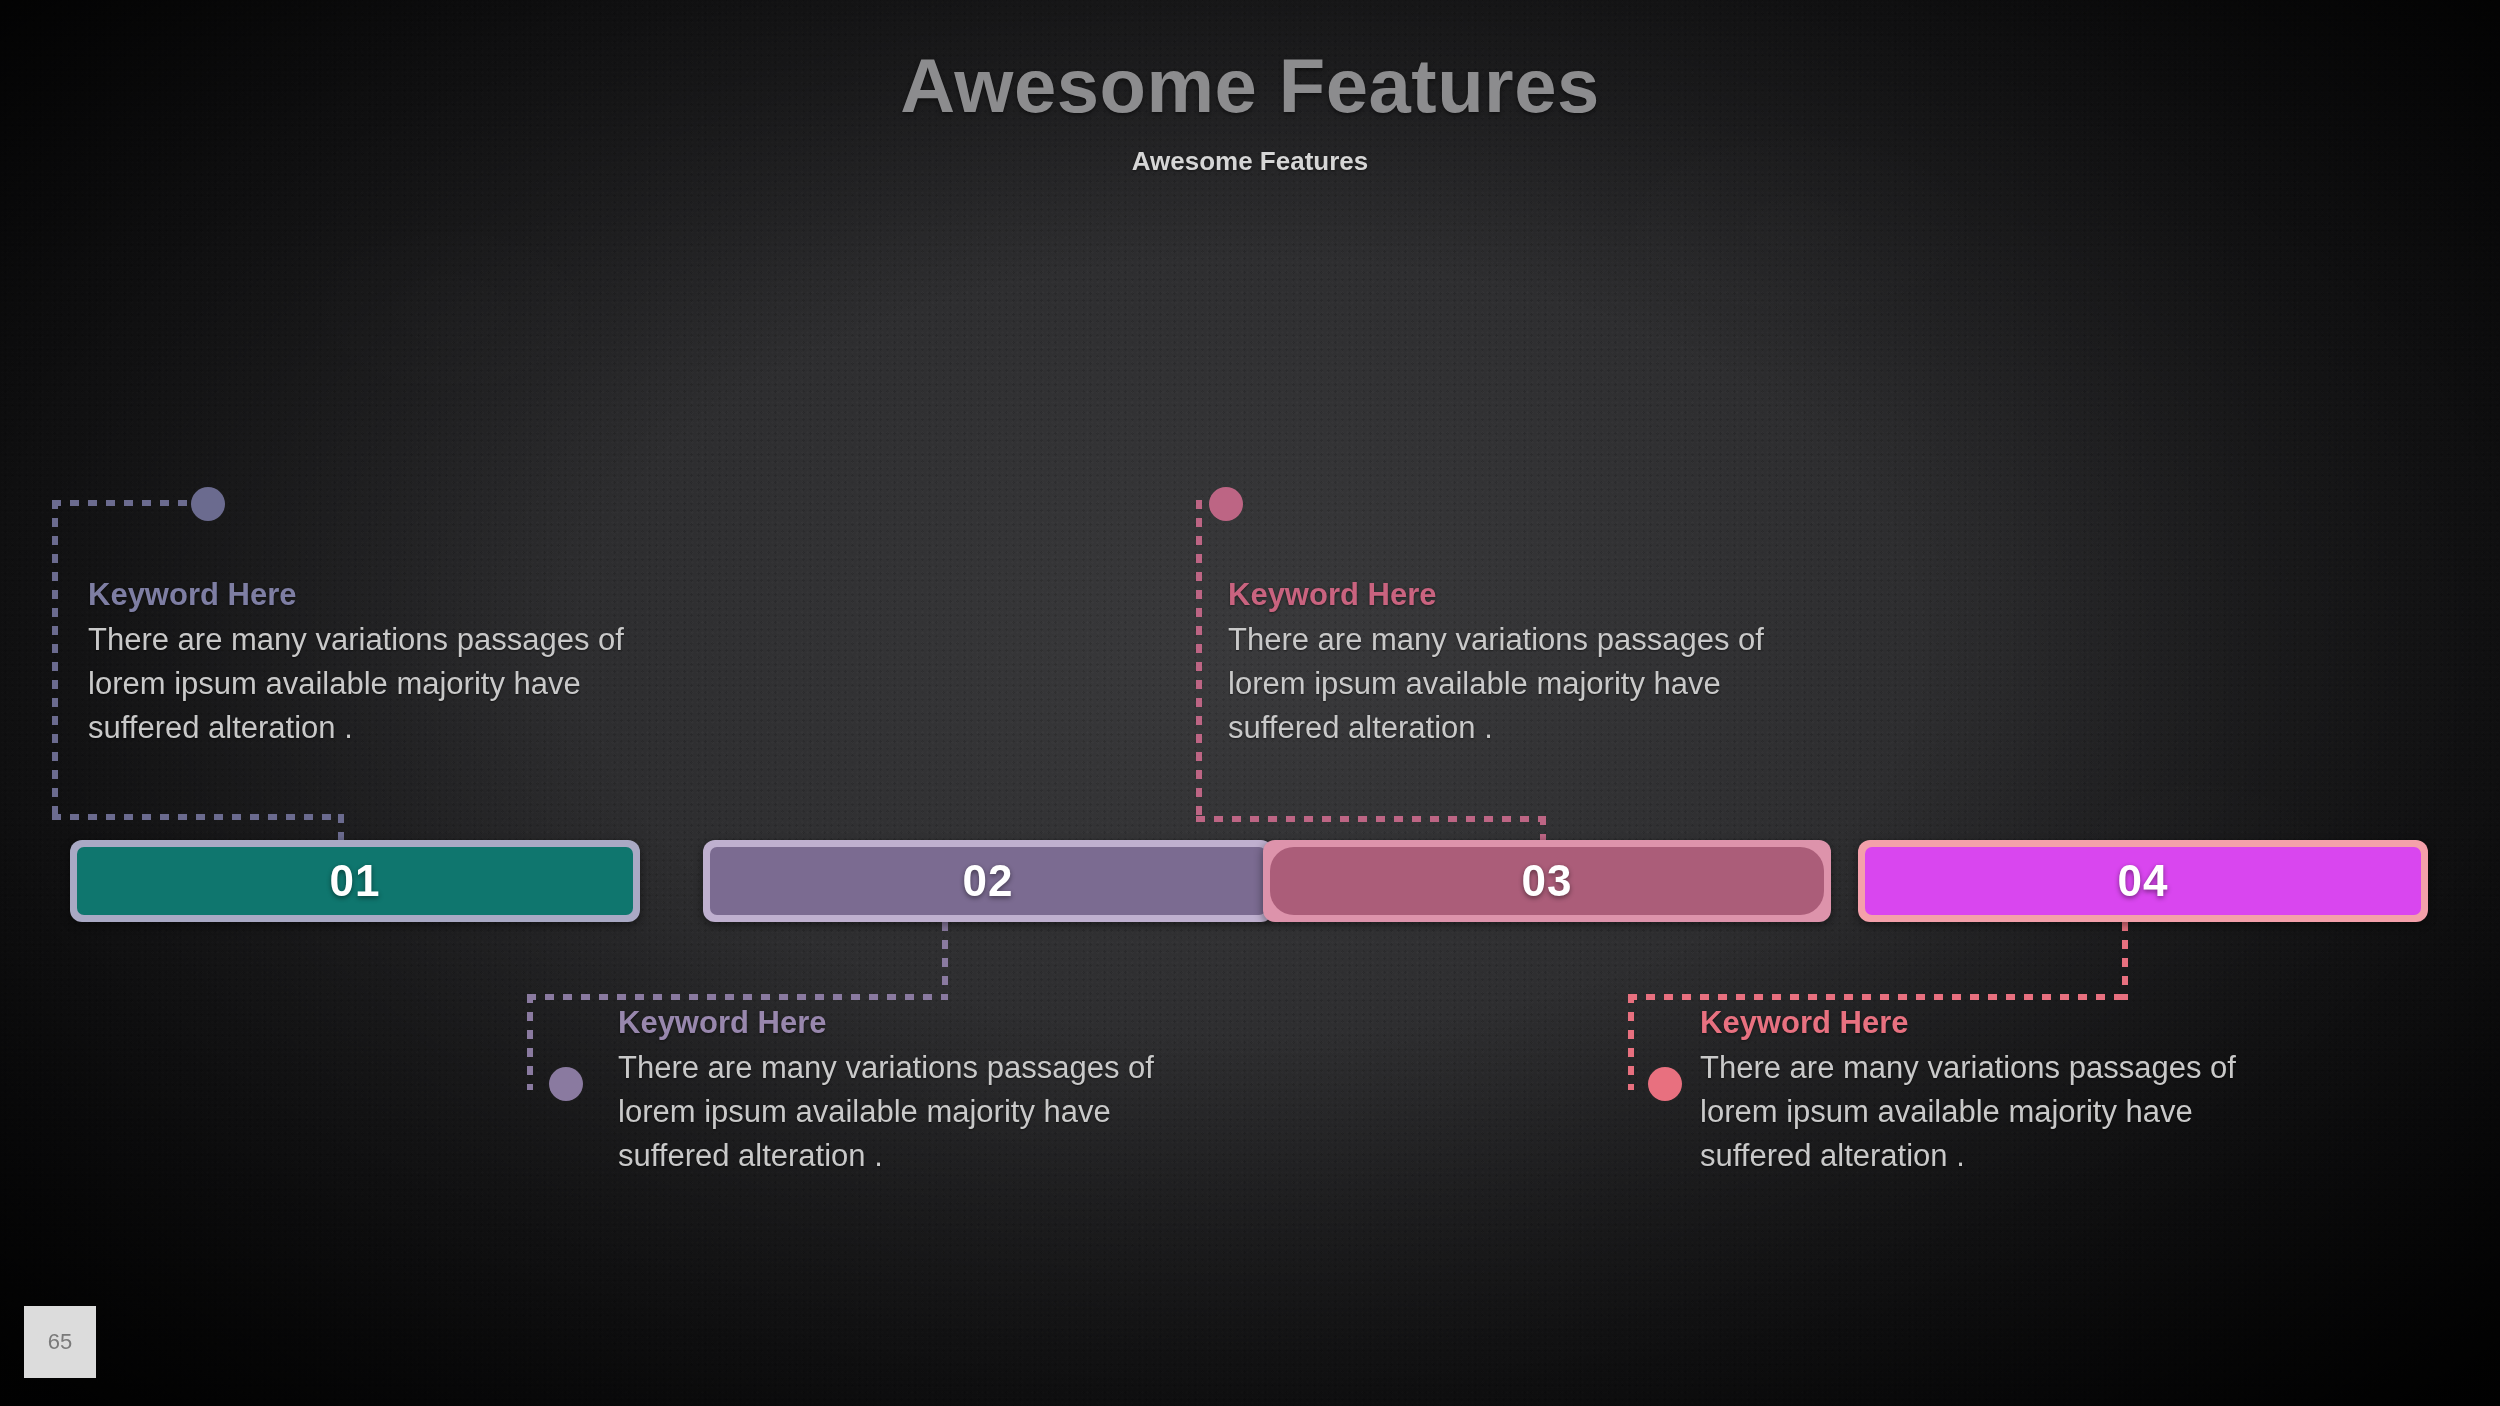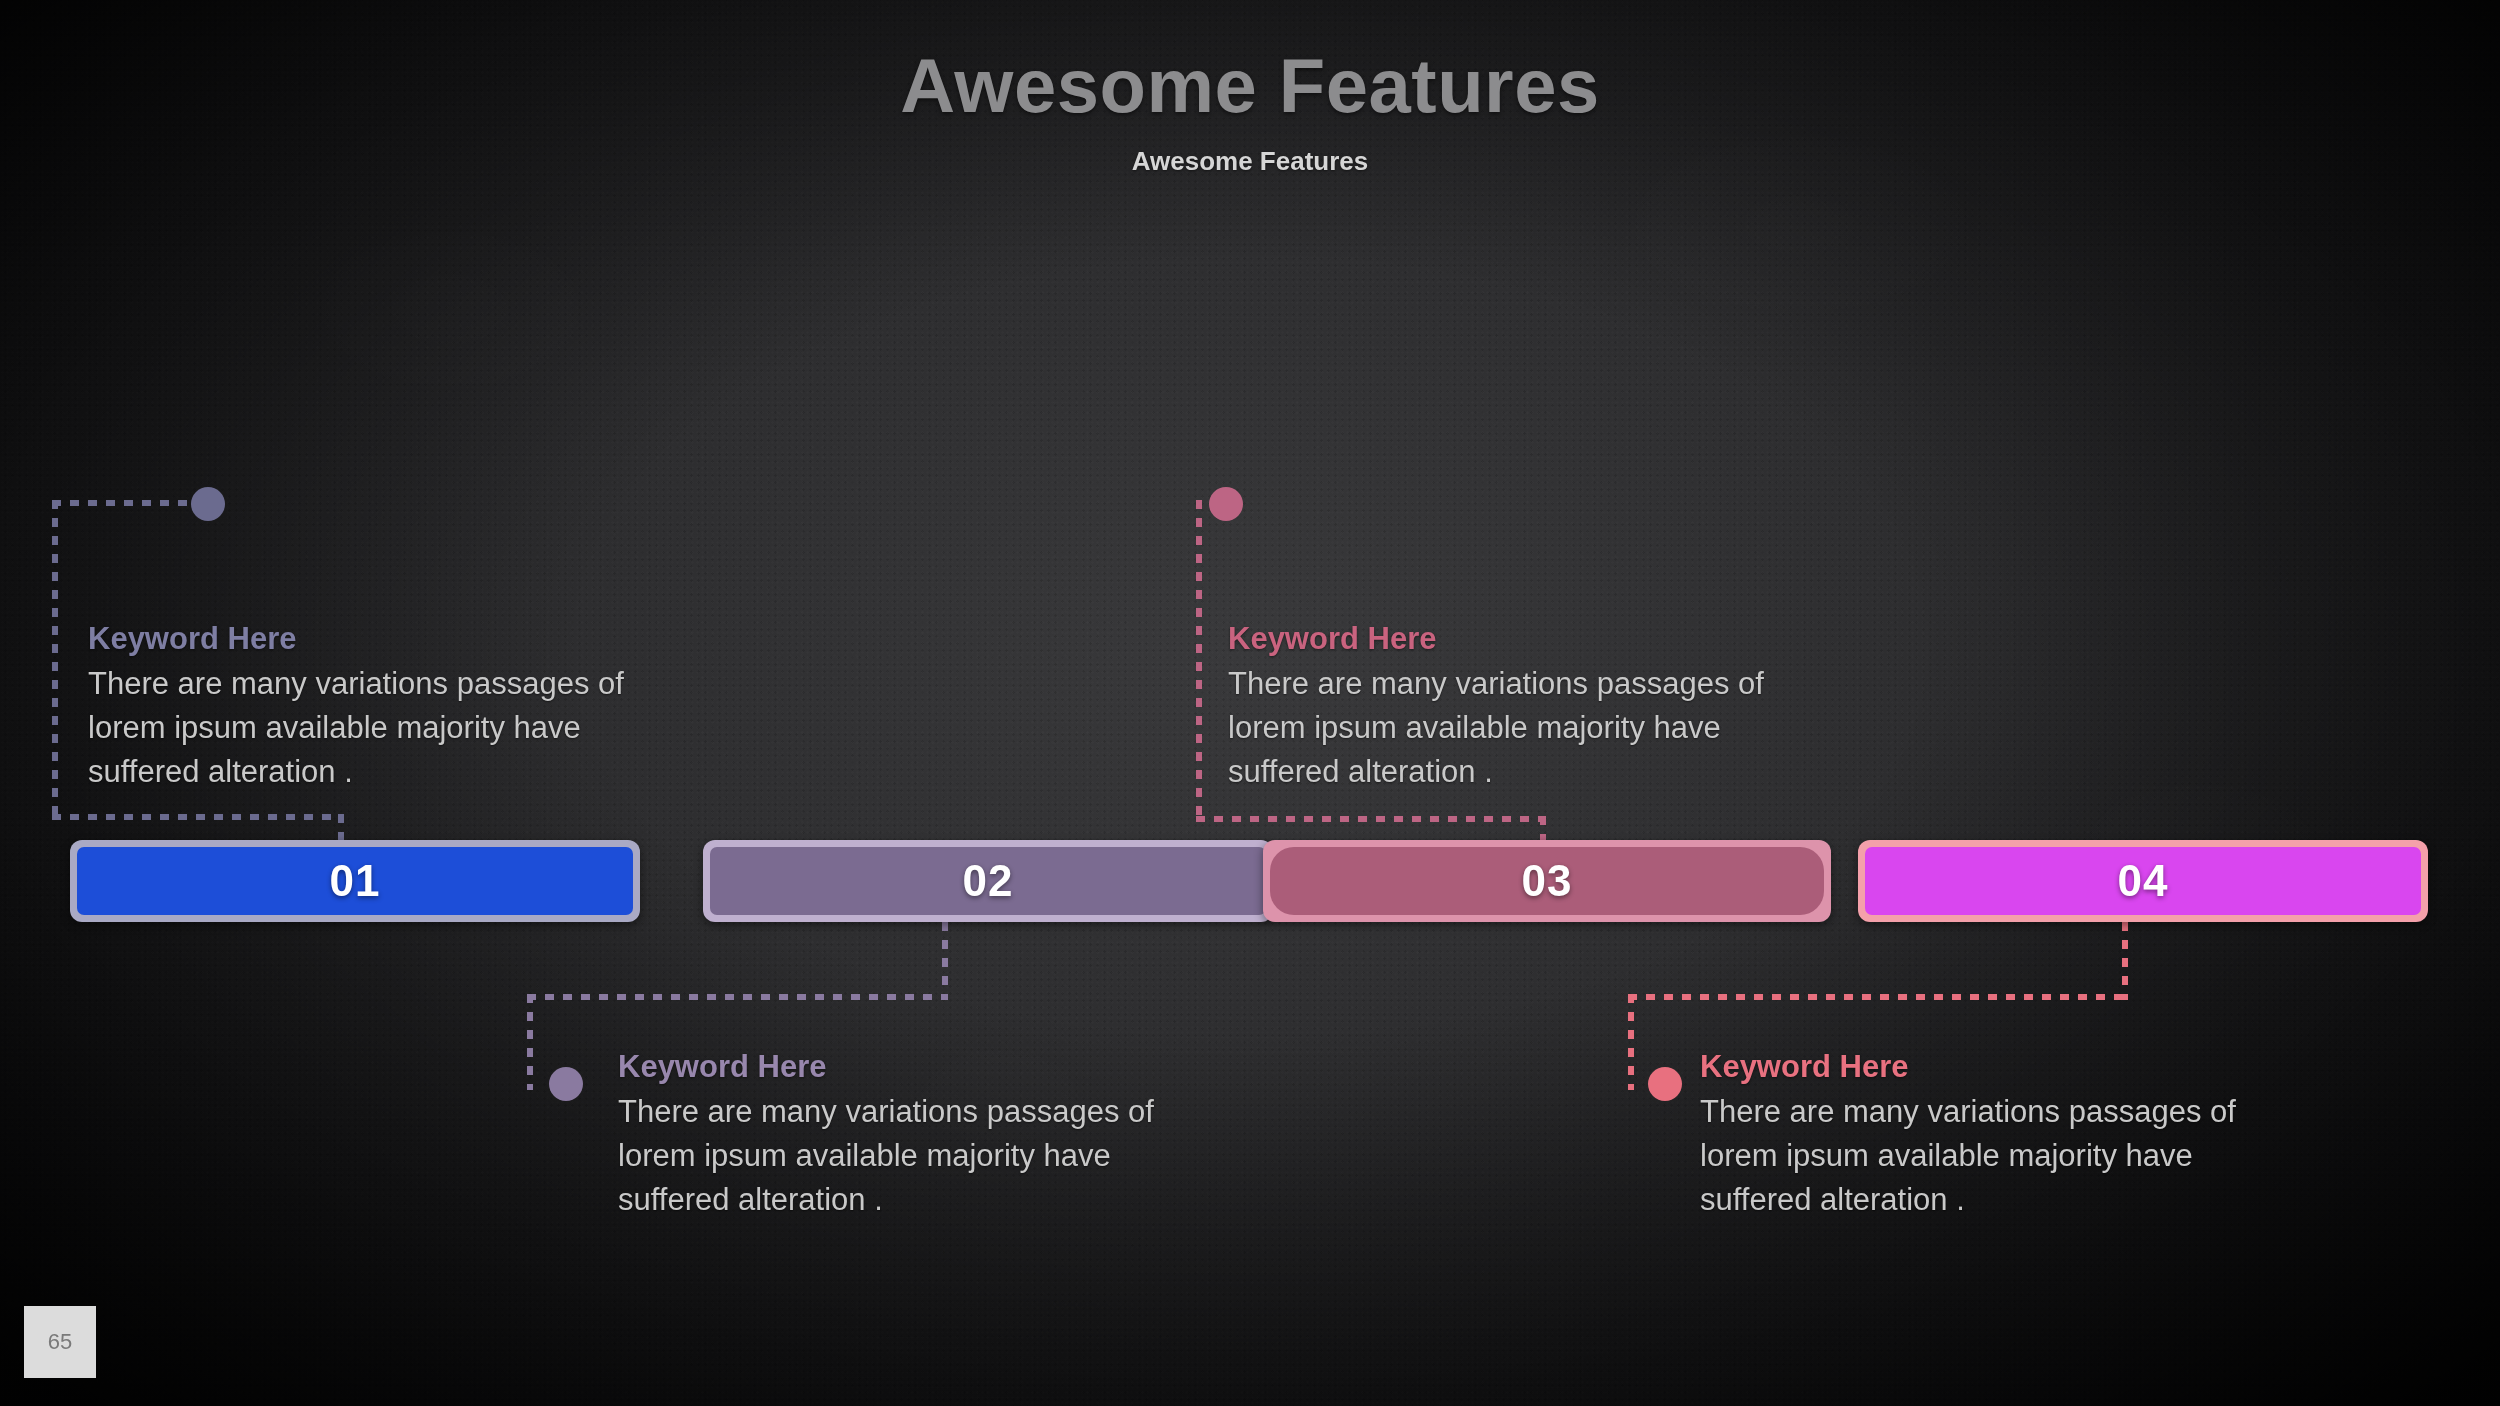--- a/index.html
+++ b/index.html
@@ -67,21 +67,21 @@
     border-radius:7px;
     display:flex;align-items:center;justify-content:center;
   }
   .bar-num{
     font-size:44px;font-weight:bold;color:#ffffff;
     text-shadow:0 2px 5px rgba(0,0,0,.45);
     letter-spacing:1px;
   }
 
   
-  .tb{position:absolute;z-index:6;margin-top:44px;}
+  .tb{position:absolute;z-index:6;}
   .tb-key{
     font-size:31px;font-weight:bold;line-height:1.1;
     margin:0 0 6px 0;text-shadow:0 1px 3px rgba(0,0,0,.5);
   }
   .tb-body{
     font-size:31px;color:#c9c9c9;line-height:1.42;
     margin:0;text-shadow:0 1px 2px rgba(0,0,0,.5);
   }
 
   
@@ -174,21 +174,21 @@
     <div class="tb-body">There are many variations passages of lorem ipsum available  majority have suffered alteration .</div>
   </div>
 
   <div class="tb" style="left:1700px;top:1006px;width:580px;">
     <div class="tb-key" style="color:#e87180;">Keyword Here</div>
     <div class="tb-body">There are many variations passages of lorem ipsum available  majority have suffered alteration .</div>
   </div>
 
   <div class="bars">
     <div class="bar" style="left:70px;width:570px;background:#a9a9c4;">
-      <div class="bar-inner" style="background:#1d4ed8;">
+      <div class="bar-inner" style="background:#0f766e;">
         <span class="bar-num">01</span>
       </div>
     </div>
     <div class="bar" style="left:703px;width:570px;background:#bfb0cf;">
       <div class="bar-inner" style="background:#7b6b91;">
         <span class="bar-num">02</span>
       </div>
     </div>
     <div class="bar" style="left:1263px;width:568px;background:#dd93ab;">
       <div class="bar-inner" style="background:#ab5d79;border-radius:24px;">

